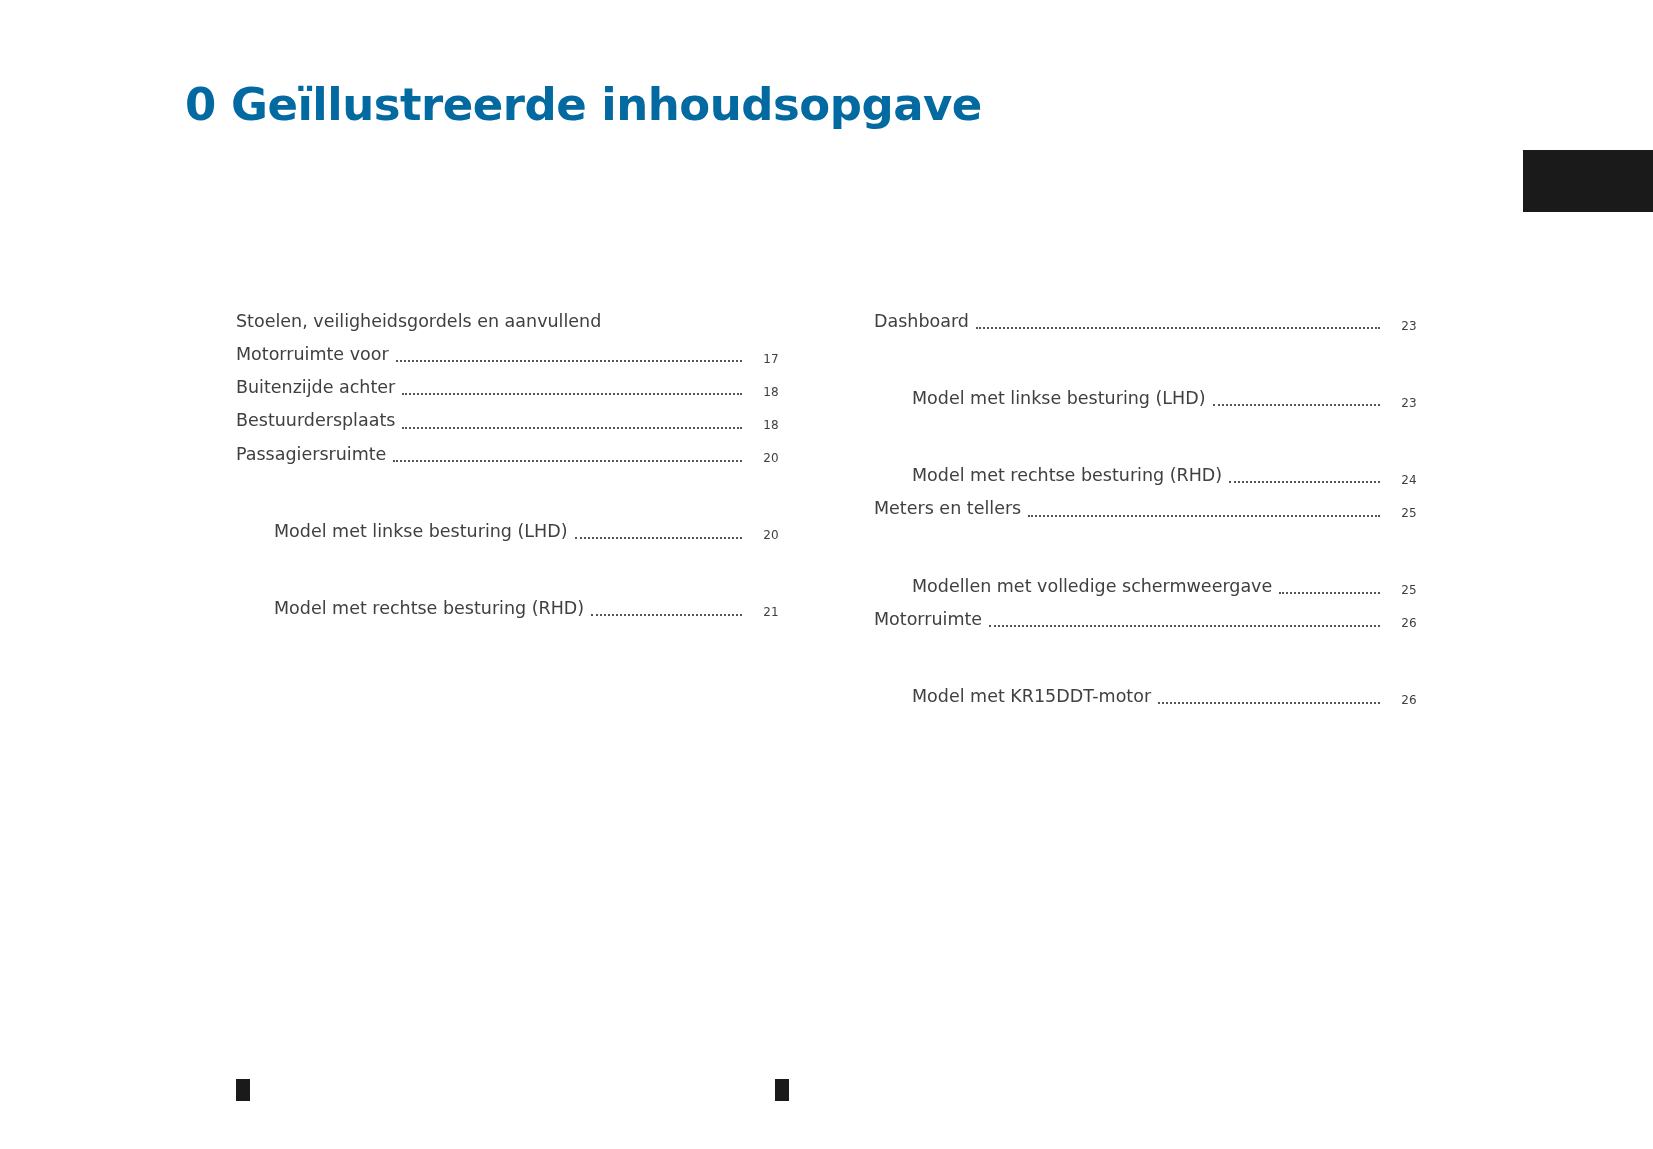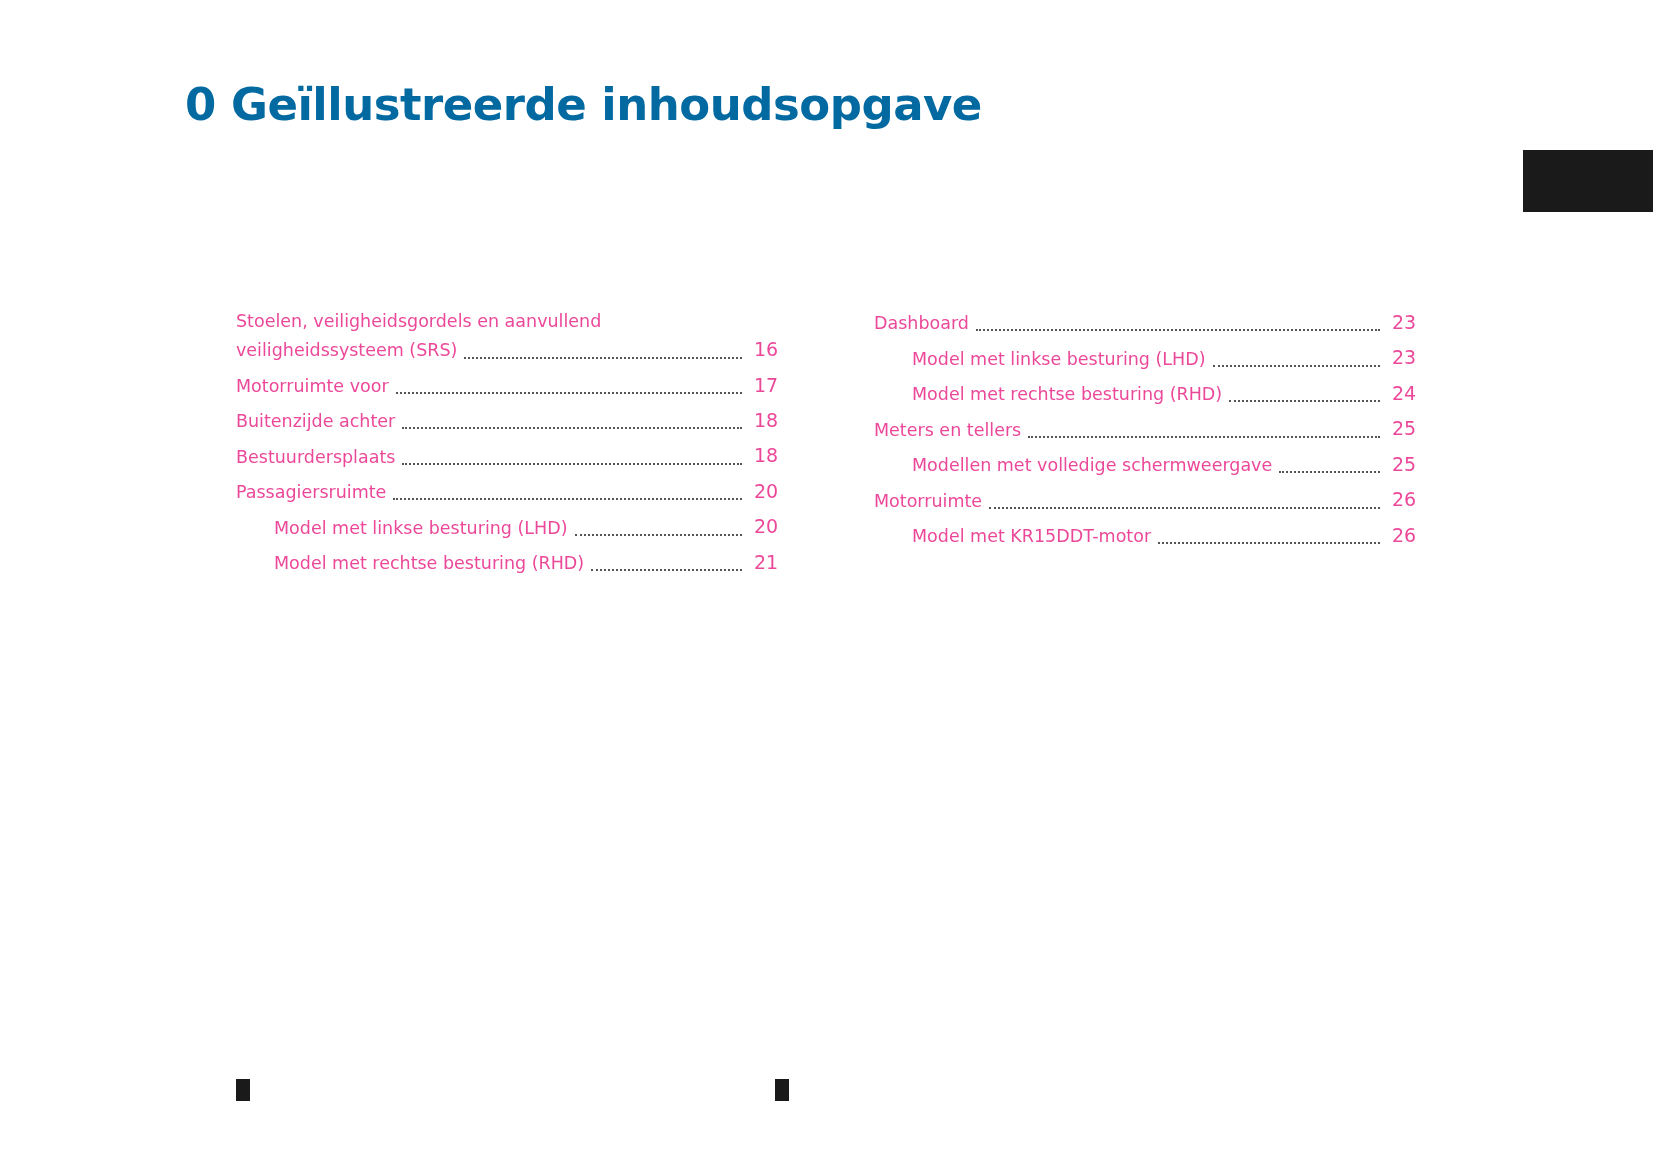--- a/index.html
+++ b/index.html
@@ -53,24 +53,25 @@
   .toc-col {
     width: 552px;
   }
 
   .toc-row {
     display: flex;
     align-items: flex-end;
     font-size: 17.5px;
     line-height: 1.55;
     margin-bottom: 6px;
-    color: #ec4899;
+    color: #404040;
   }
   .toc-row.indent .label-wrap {
     padding-left: 38px;
+    margin-top: 44px;
   }
 
   .label-wrap {
     flex: 1 1 auto;
     display: flex;
     align-items: flex-end;
     min-width: 0;
     text-align: center;
   }
   .label {
@@ -79,22 +80,22 @@
   }
   .leader {
     flex: 1 1 auto;
     border-bottom: 2px dotted #555;
     margin: 0 6px 6px 7px;
     height: 1px;
     min-width: 10px;
   }
   .page-num {
     flex: 0 0 34px;
-    text-align: left;
-    font-size: 19px;
+    text-align: center;
+    font-size: 12px;
     padding-left: 6px;
   }
 
   
   .toc-row.twoline {
     display: block;
   }
   .toc-row.twoline .line1 {
     display: block;
   }
@@ -121,27 +122,20 @@
   <h1 class="page-title">0 Geïllustreerde inhoudsopgave</h1>
 
   <div class="edge-tab"></div>
 
   <div class="toc">
 
     <div class="toc-col">
 
       <div class="toc-row twoline">
         <span class="line1">Stoelen, veiligheidsgordels en aanvullend</span>
-        <span class="line2">
-          <span class="label-wrap">
-            <span class="label">veiligheidssysteem (SRS)</span>
-            <span class="leader"></span>
-          </span>
-          <span class="page-num">16</span>
-        </span>
       </div>
 
       <div class="toc-row">
         <span class="label-wrap">
           <span class="label">Motorruimte voor</span>
           <span class="leader"></span>
         </span>
         <span class="page-num">17</span>
       </div>
 

